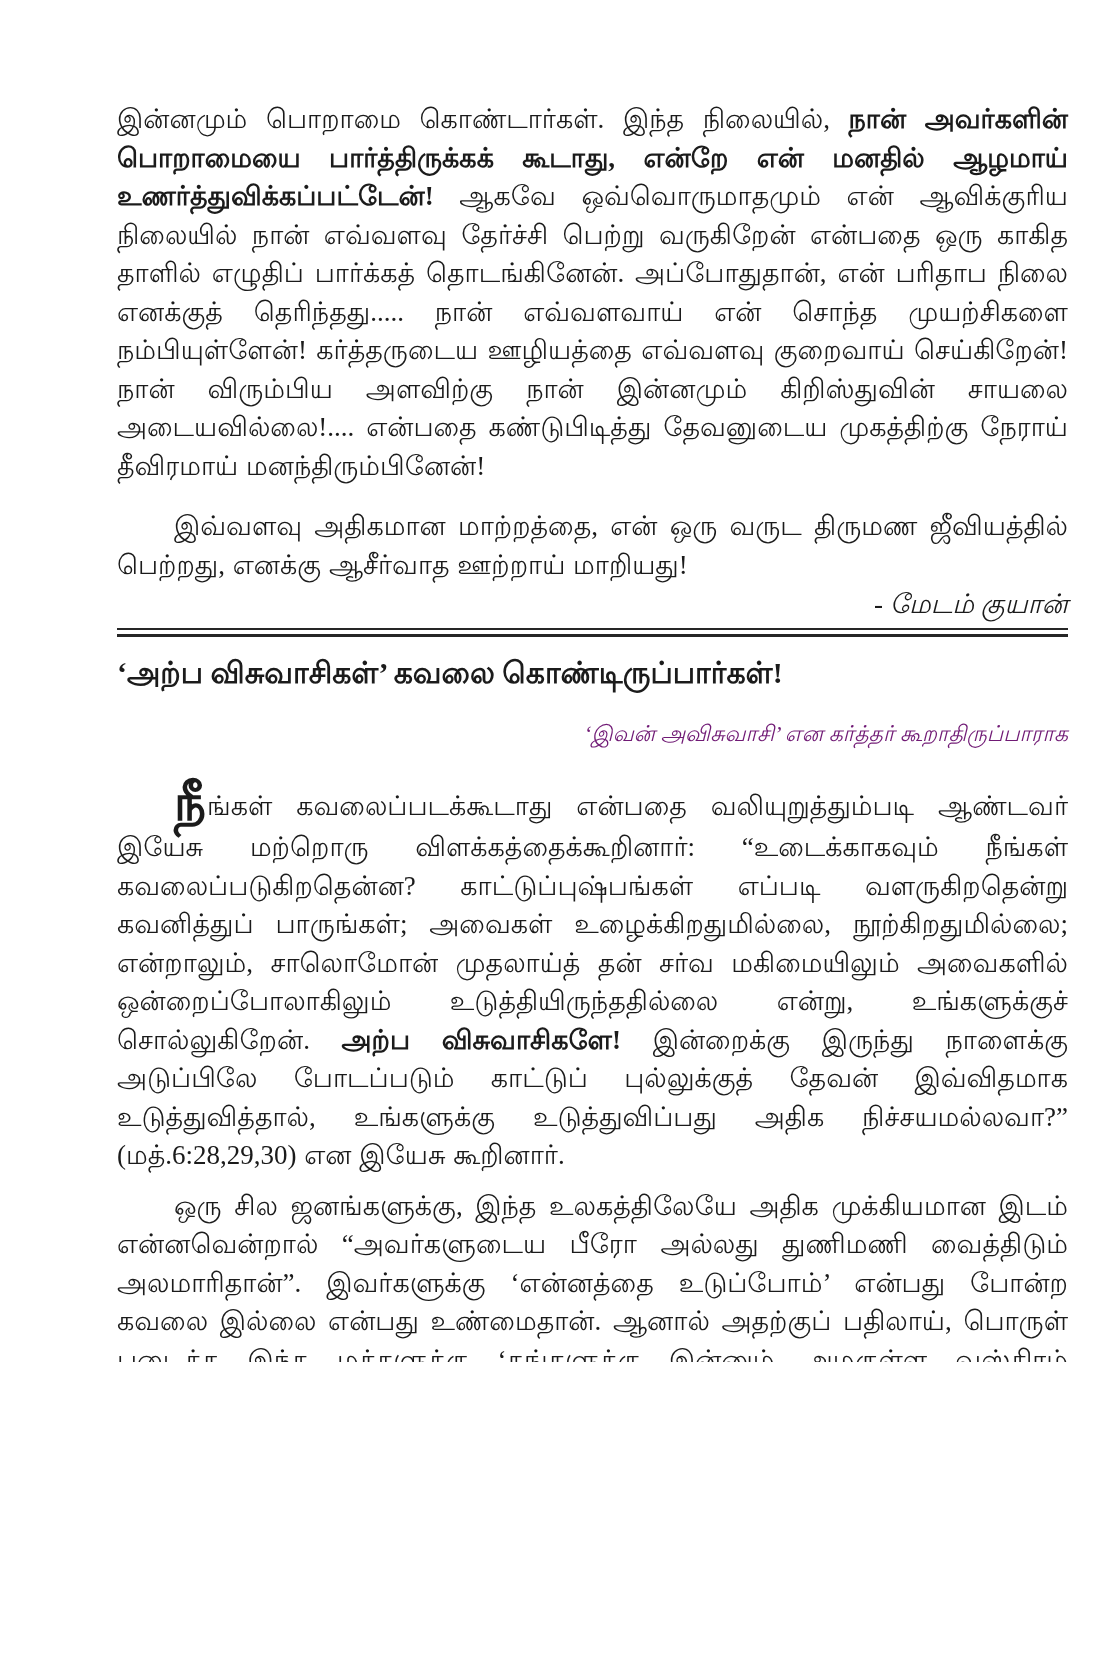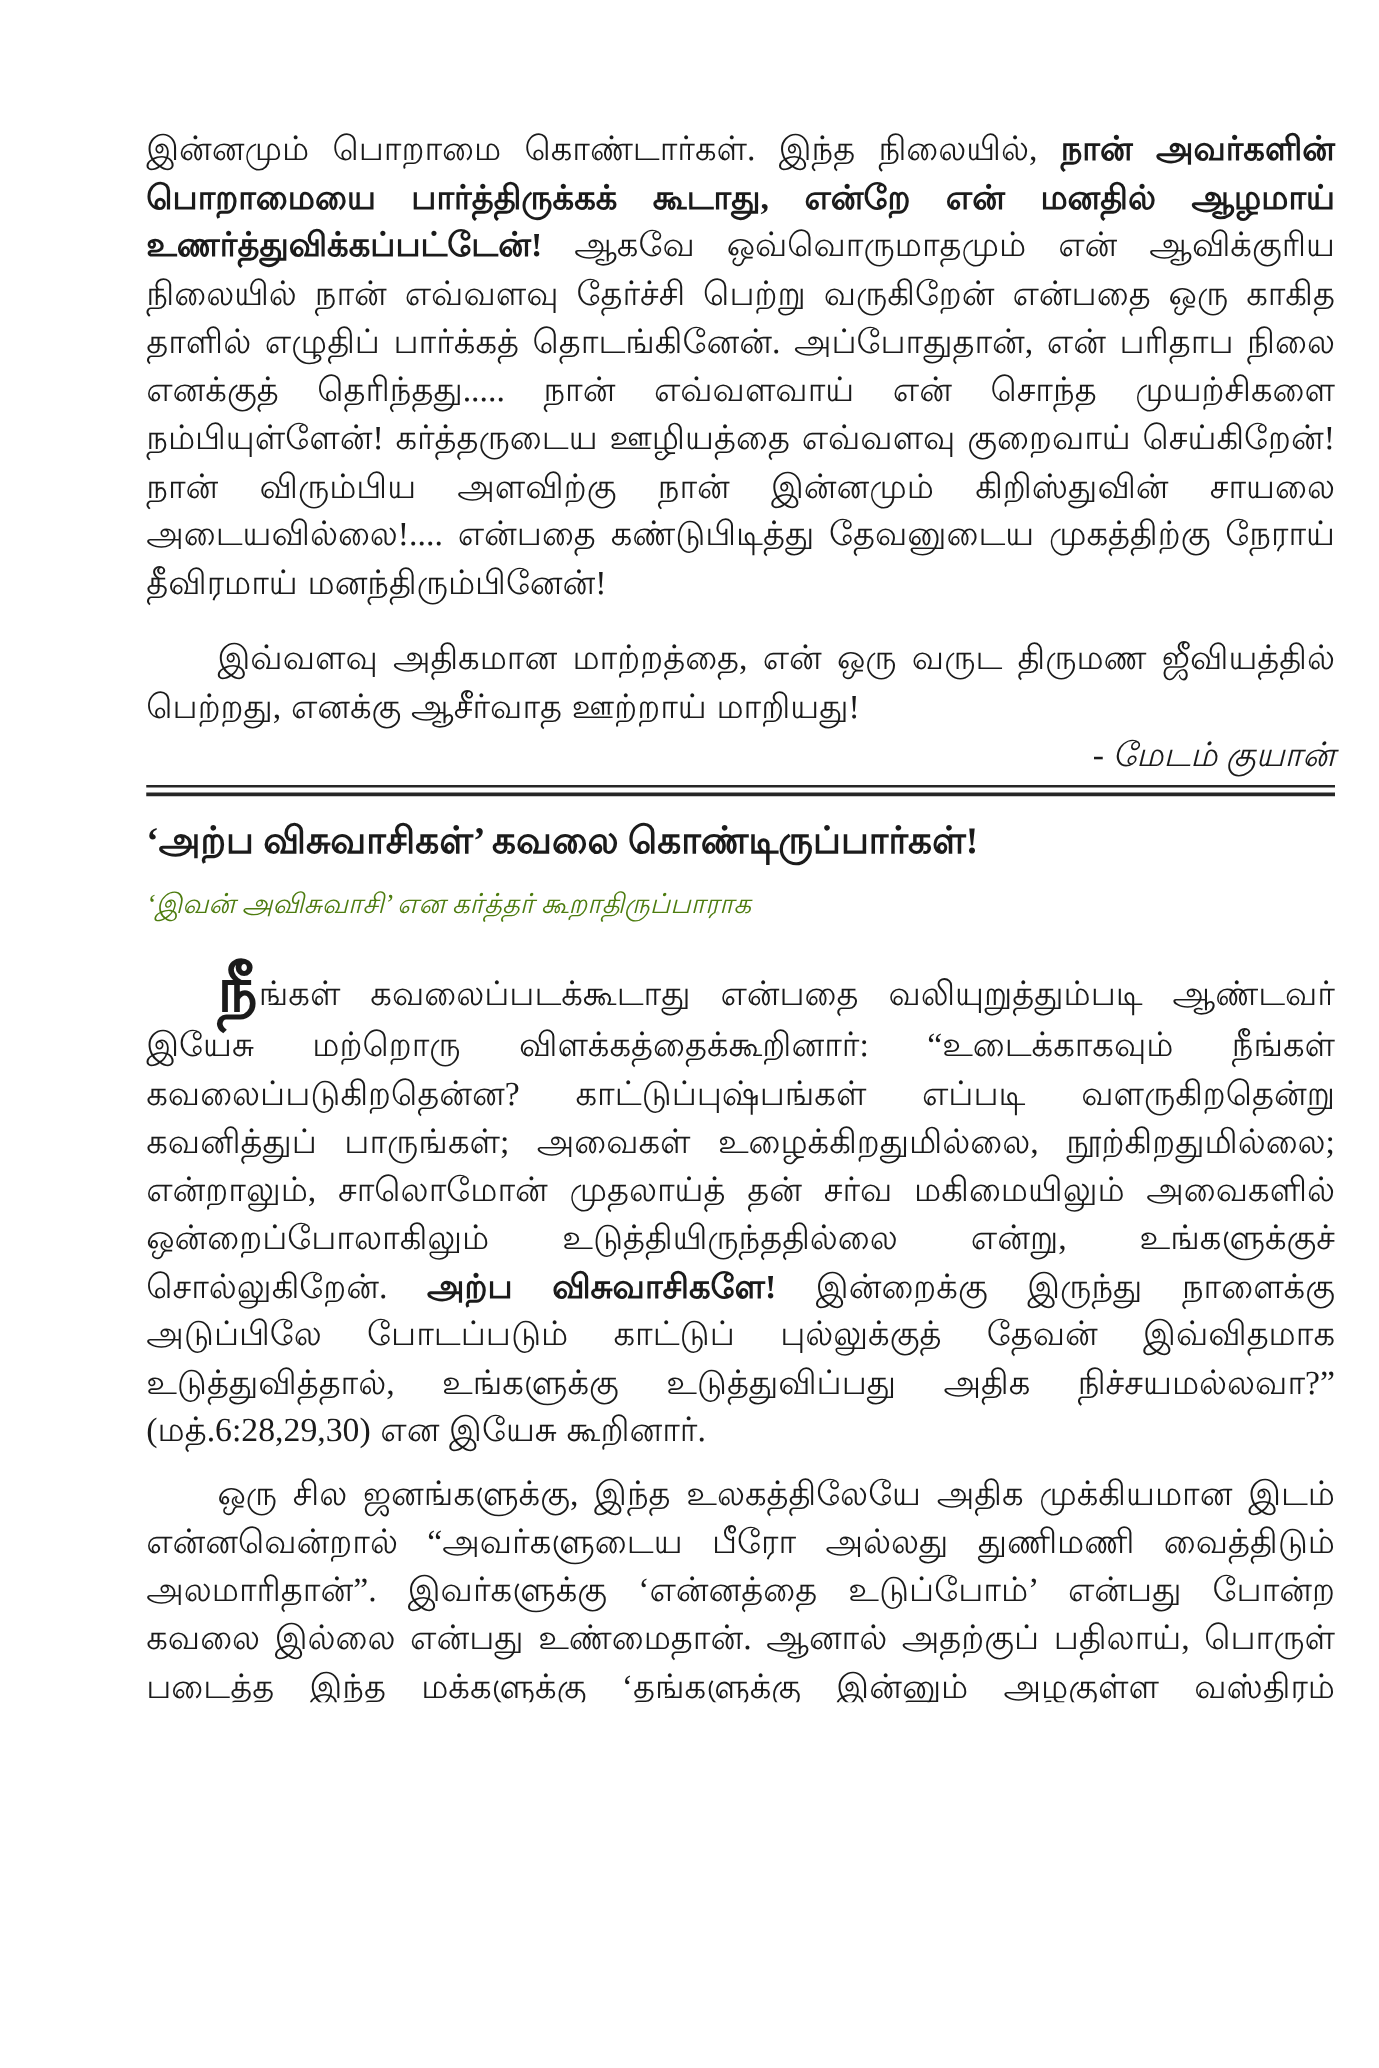--- a/index.html
+++ b/index.html
@@ -46,26 +46,26 @@
     border-bottom: 3px solid #262626;
   }
   .section-title {
     margin: 16px 0 0 0;
     text-align: left;
     font-weight: bold;
     font-size: 30px;
     line-height: 40px;
   }
   .section-subtitle {
-    margin-top: 15px;
-    text-align: left;
+    margin-top: 26px;
+    text-align: right;
     font-style: italic;
     font-size: 22px;
     line-height: 30px;
-    color: #4d7c0f;
+    color: #701a75;
   }
   .para-3 { margin-top: 29px; text-indent: 57px; }
   .initial-cap {
     font-size: 50px;
     font-weight: bold;
     line-height: 1;
     vertical-align: -5px;
     letter-spacing: 1px;
   }
   .para-4 { margin-top: 12px; }

